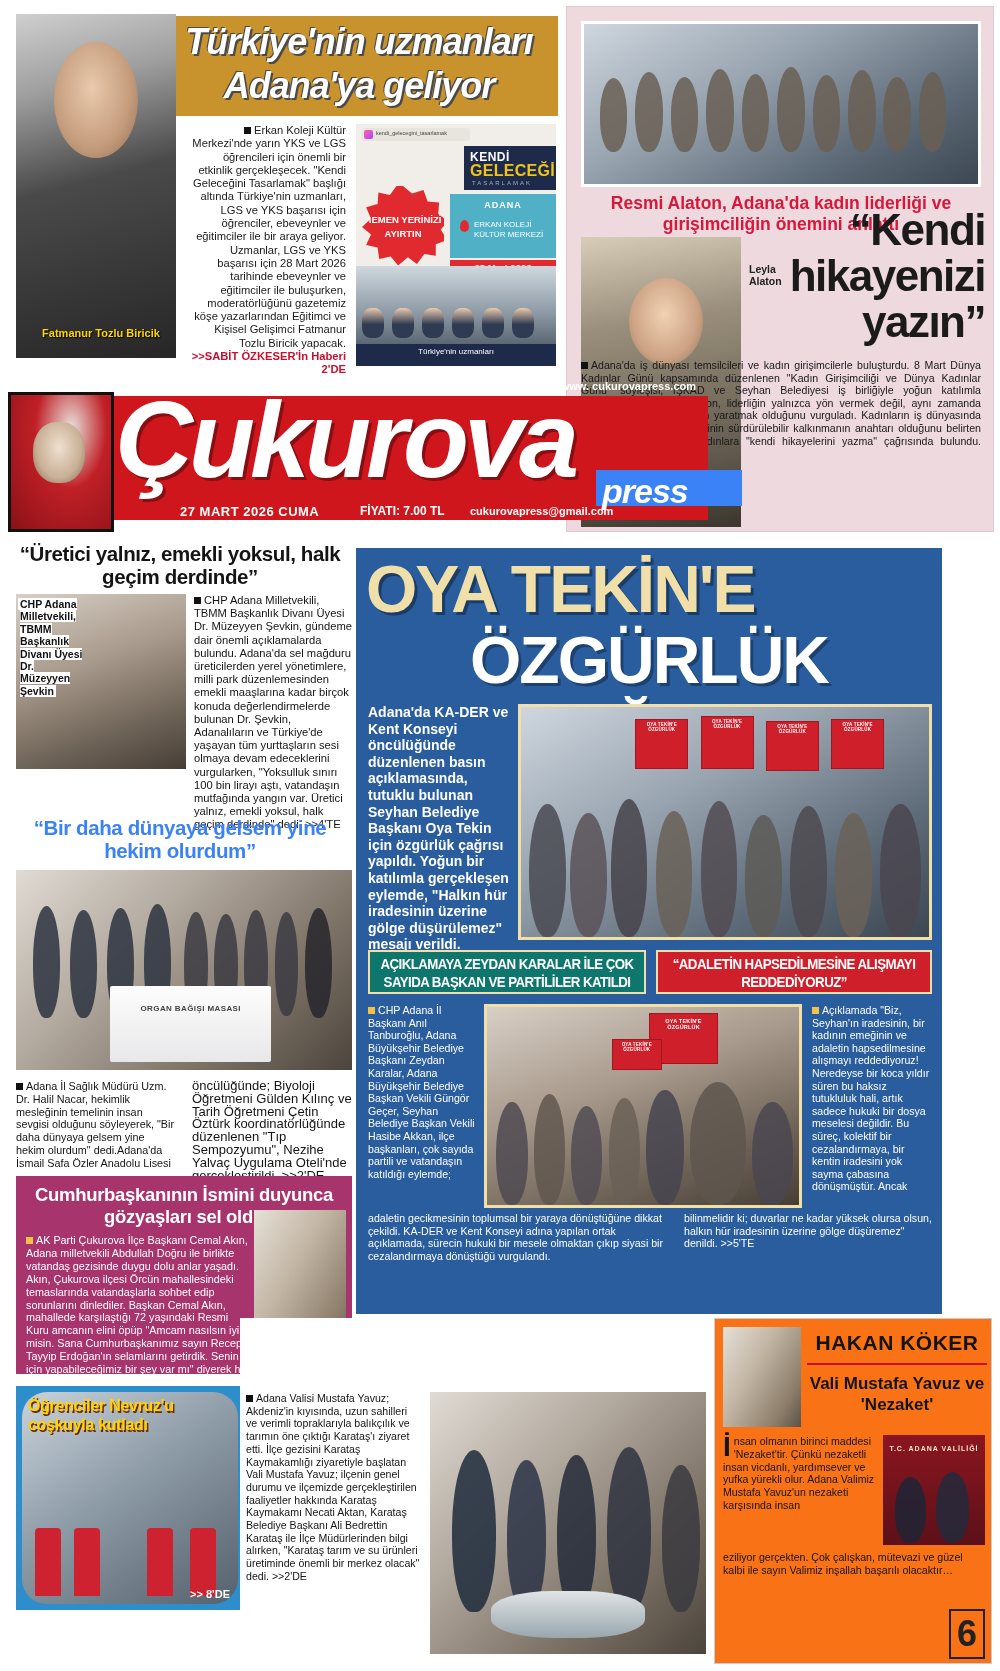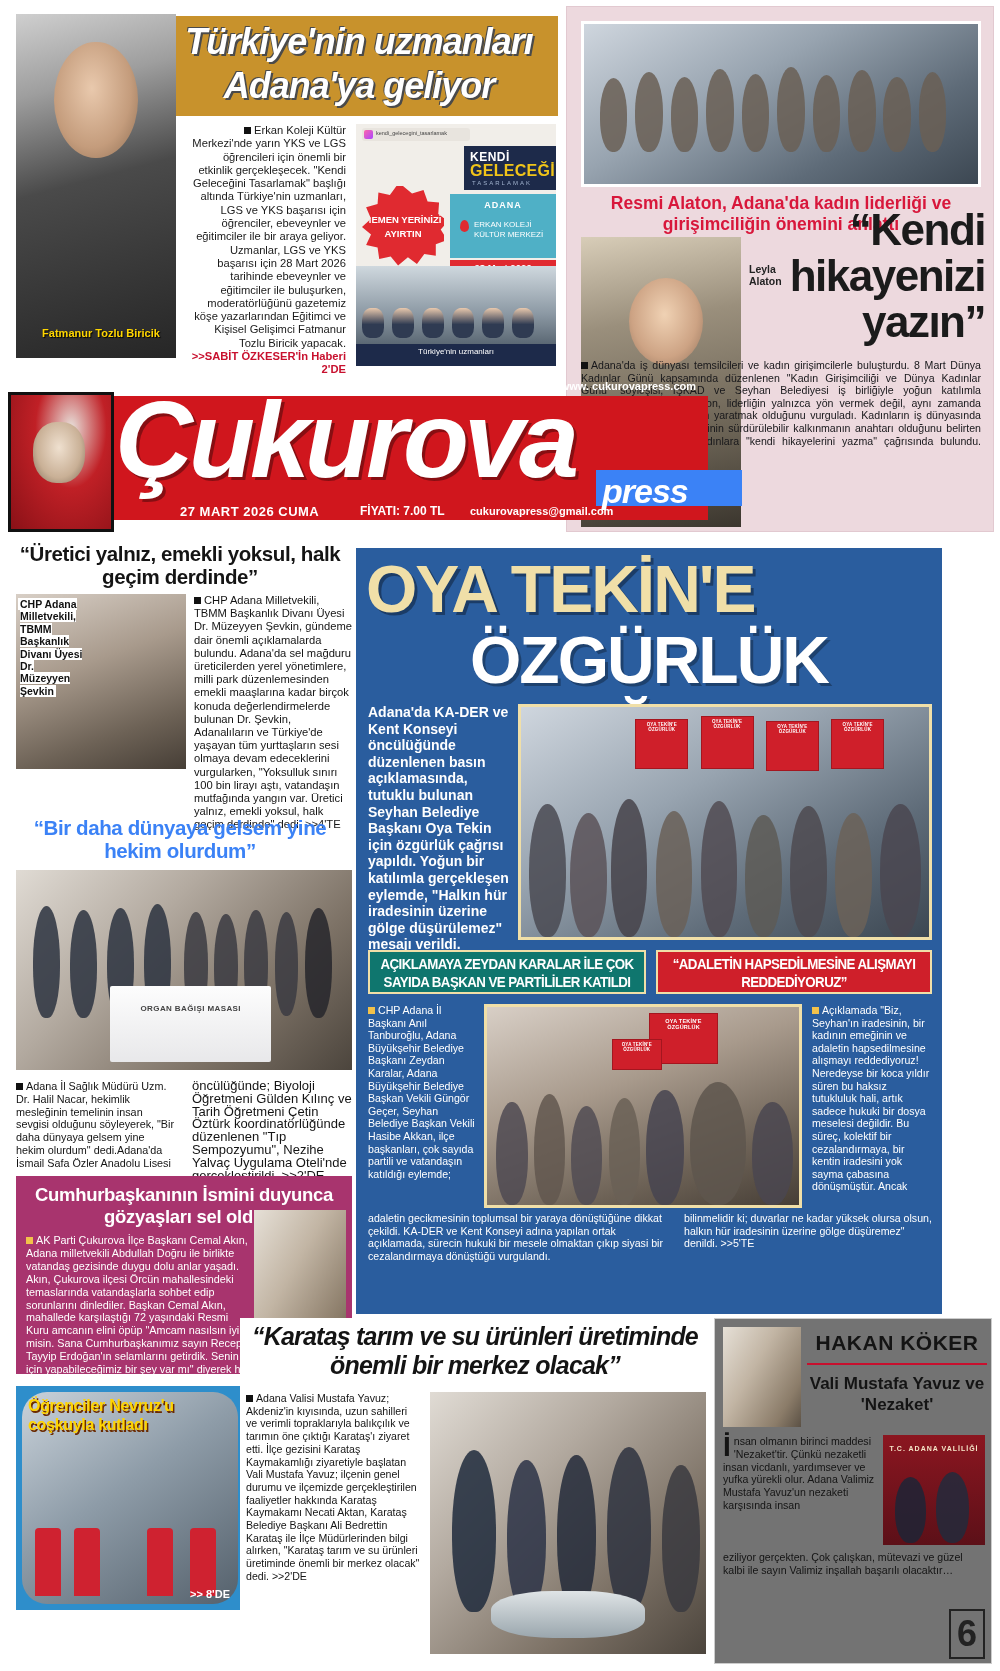--- a/index.html
+++ b/index.html
@@ -205,21 +205,21 @@
   .kb { position:absolute; left:240px; top:1318px; width:470px; height:346px; background:#fff; }
   .kb h2 { position:absolute; left:4px; top:4px; width:462px; font-size:25px; line-height:29px;
      font-weight:bold; color:#141414; text-align:center; letter-spacing:-.8px; font-style:italic; }
   .kb-body { position:absolute; left:6px; top:74px; width:174px; font-size:10.6px; line-height:12.7px; color:#141414; }
   .kb-body .sq { display:inline-block; width:7px; height:7px; background:#111; margin-right:3px; }
   .kb-photo { position:absolute; left:190px; top:74px; width:276px; height:262px; }
   .fish { position:absolute; left:22%; bottom:6%; width:56%; height:18%;
      background:linear-gradient(180deg,#dfe4e6 0%,#9aa6ad 100%); border-radius:40%; }
 
   
-  .hk { position:absolute; left:714px; top:1318px; width:278px; height:346px; background:#737373;
+  .hk { position:absolute; left:714px; top:1318px; width:278px; height:346px; background:#f97316;
      border:1px solid #ccc; }
   .hk-photo { position:absolute; left:8px; top:8px; width:78px; height:100px; }
   .hk-title { position:absolute; left:92px; top:12px; width:180px; text-align:center; font-size:21px;
      font-weight:bold; color:#141414; letter-spacing:.5px; }
   .hk-rule { position:absolute; left:92px; top:44px; width:180px; height:2px; background:#c8102e; }
   .hk-sub { position:absolute; left:92px; top:54px; width:180px; text-align:center; font-size:17px;
      line-height:21px; font-weight:bold; color:#141414; }
   .hk-body { position:absolute; left:8px; top:116px; width:152px; font-size:10.6px; line-height:12.8px; color:#141414; }
   .hk-body .drop { float:left; font-size:28px; line-height:24px; font-weight:bold; padding-right:3px; }
   .hk-photo2 { position:absolute; left:168px; top:116px; width:102px; height:110px; }
@@ -444,21 +444,20 @@
 
     <div class="mb-col3">
       <span class="sq"></span><span>Açıklamada "Biz, Seyhan'ın iradesinin, bir kadının emeğinin ve adaletin hapsedilmesine alışmayı reddediyoruz! Neredeyse bir koca yıldır süren bu haksız tutukluluk hali, artık sadece hukuki bir dosya meselesi değildir. Bu süreç, kolektif bir cezalandırmaya, bir kentin iradesini yok sayma çabasına dönüşmüştür. Ancak</span>
     </div>
 
     <div class="mb-bottom-l">adaletin gecikmesinin toplumsal bir yaraya dönüştüğüne dikkat çekildi. KA-DER ve Kent Konseyi adına yapılan ortak açıklamada, sürecin hukuki bir mesele olmaktan çıkıp siyasi bir cezalandırmaya dönüştüğü vurgulandı.</div>
     <div class="mb-bottom-r">bilinmelidir ki; duvarlar ne kadar yüksek olursa olsun, halkın hür iradesinin üzerine gölge düşüremez" denildi. &gt;&gt;5'TE</div>
   </div>
 
   <div class="kb">
-    <h2>“Karataş tarım ve su ürünleri üretiminde önemli bir merkez olacak”</h2>
     <div class="kb-body">
       <span class="sq"></span><span>Adana Valisi Mustafa Yavuz; Akdeniz'in kıyısında, uzun sahilleri ve verimli topraklarıyla balıkçılık ve tarımın öne çıktığı Karataş'ı ziyaret etti. İlçe gezisini Karataş Kaymakamlığı ziyaretiyle başlatan Vali Mustafa Yavuz; ilçenin genel durumu ve ilçemizde gerçekleştirilen faaliyetler hakkında Karataş Kaymakamı Necati Aktan, Karataş Belediye Başkanı Ali Bedrettin Karataş ile İlçe Müdürlerinden bilgi alırken, "Karataş tarım ve su ürünleri üretiminde önemli bir merkez olacak" dedi. &gt;&gt;2'DE</span>
     </div>
     <div class="kb-photo photo ph-c">
       <div class="crowd">
         <i style="left:8%;top:22%;width:16%;height:62%;background:#1f2a3c"></i>
         <i style="left:28%;top:26%;width:14%;height:58%;background:#2b3246"></i>
         <i style="left:46%;top:24%;width:14%;height:60%;background:#232a3a"></i>
         <i style="left:64%;top:21%;width:16%;height:63%;background:#2e3340"></i>
         <i style="left:84%;top:28%;width:14%;height:56%;background:#3a3a3f"></i>

